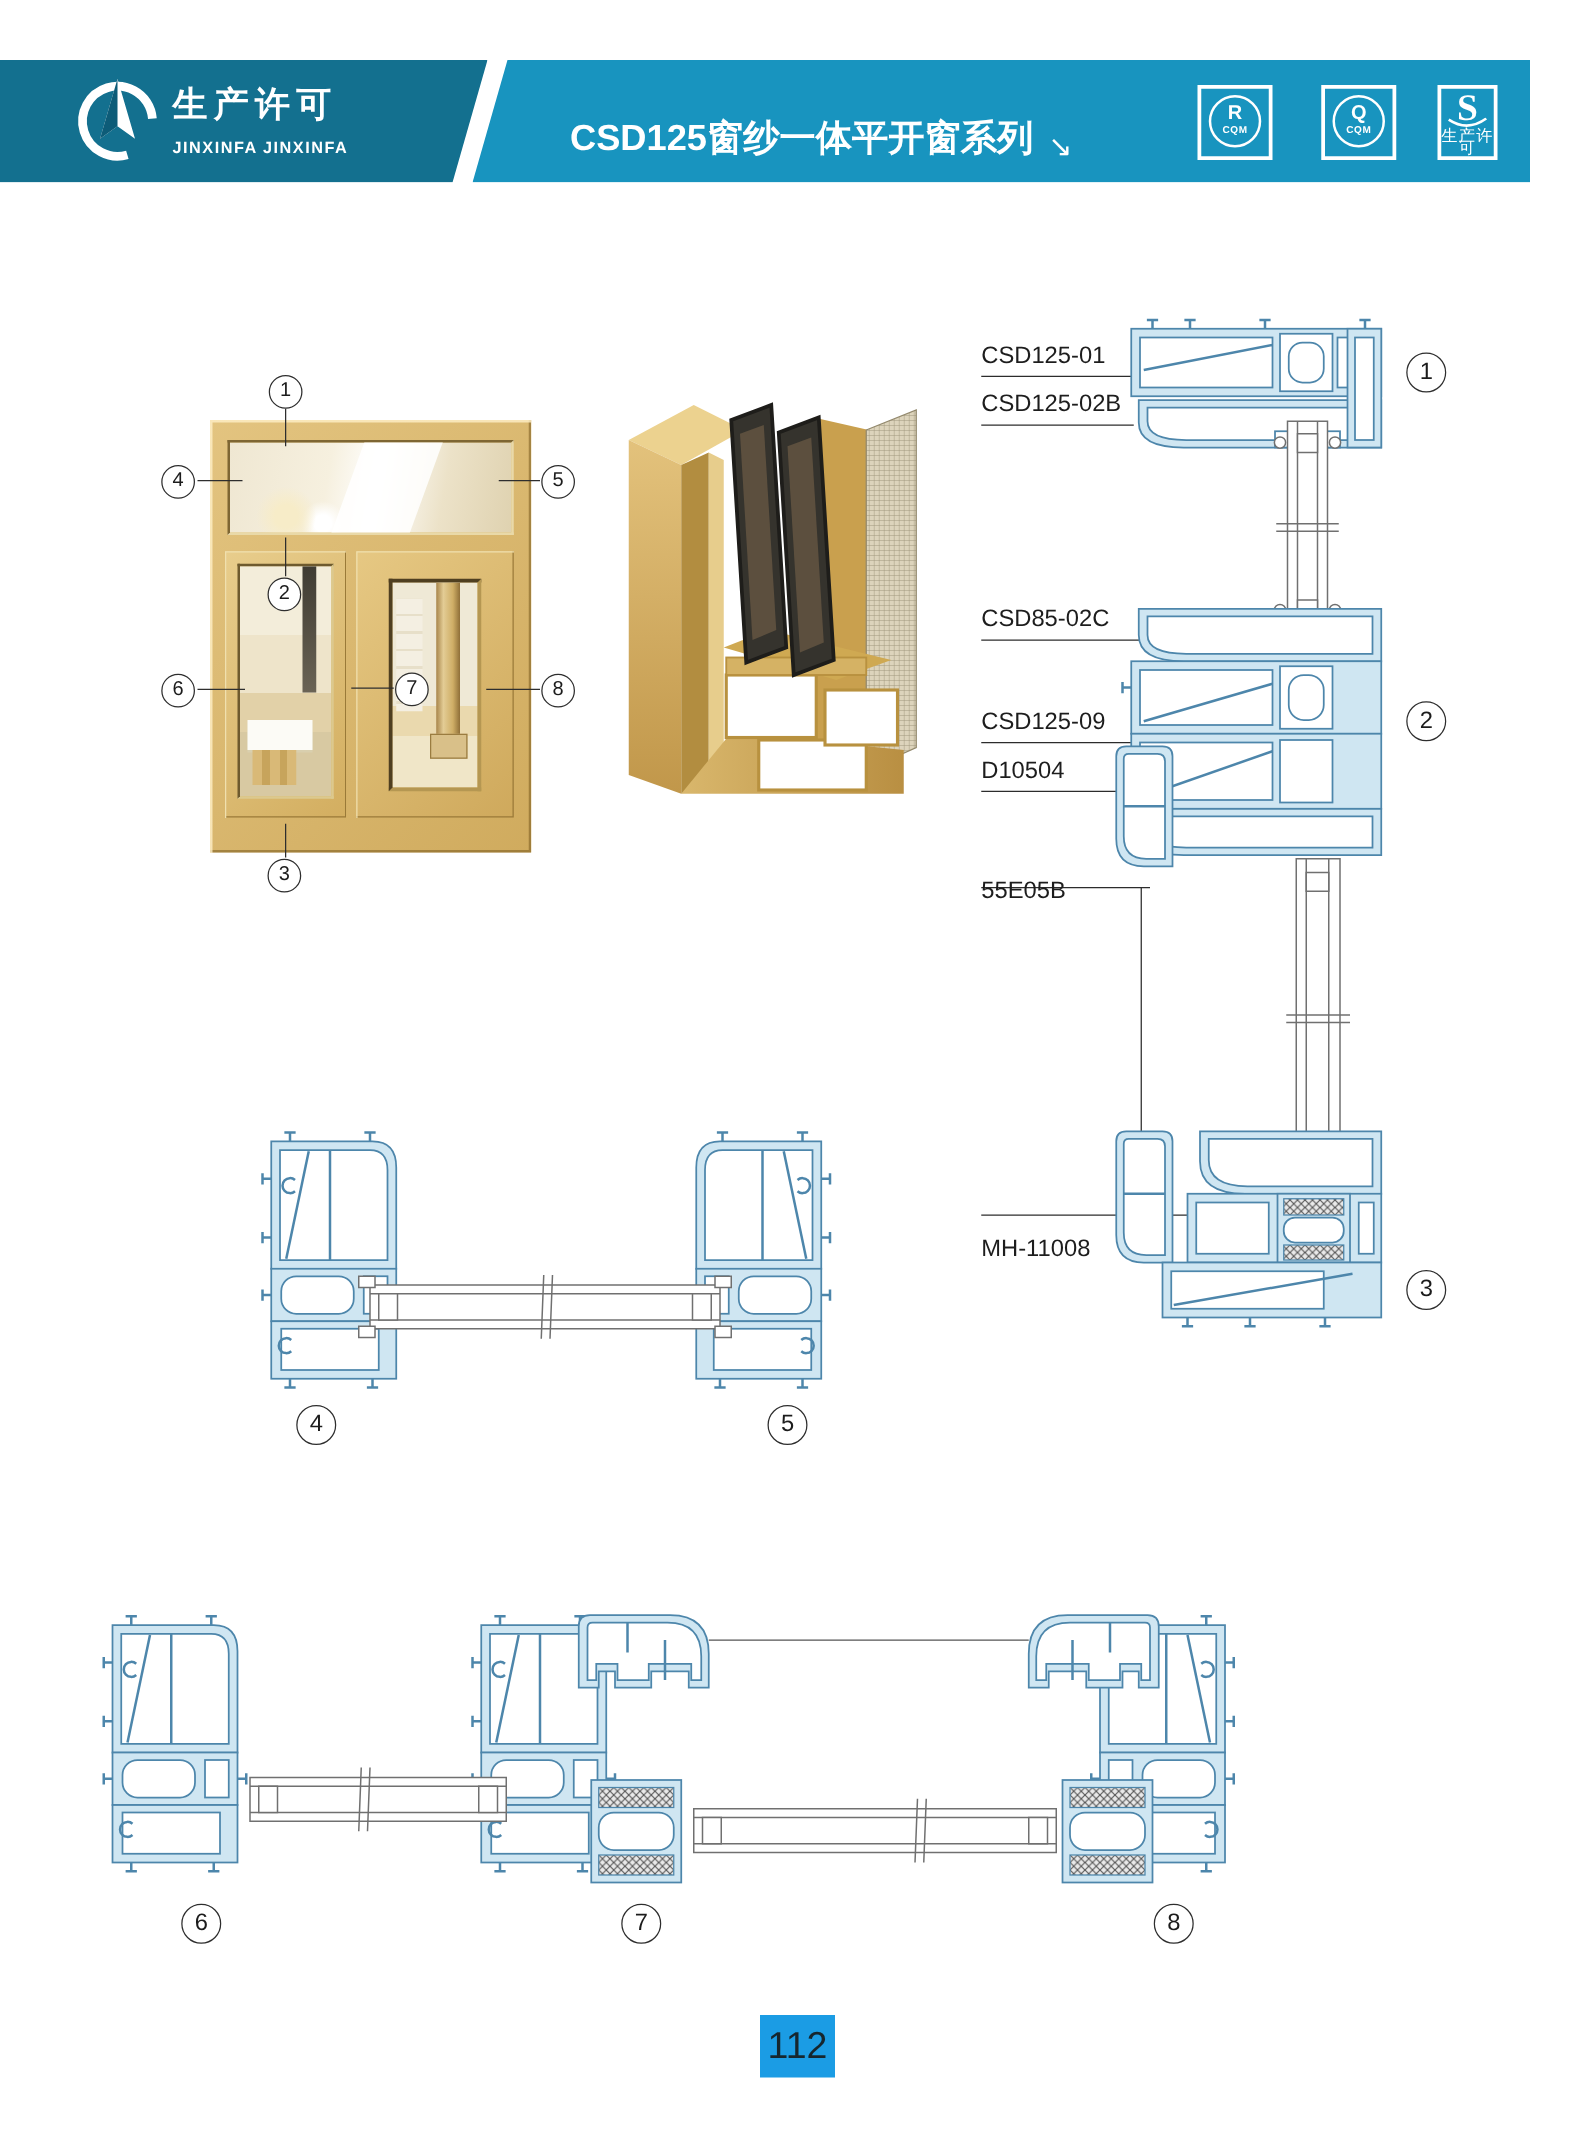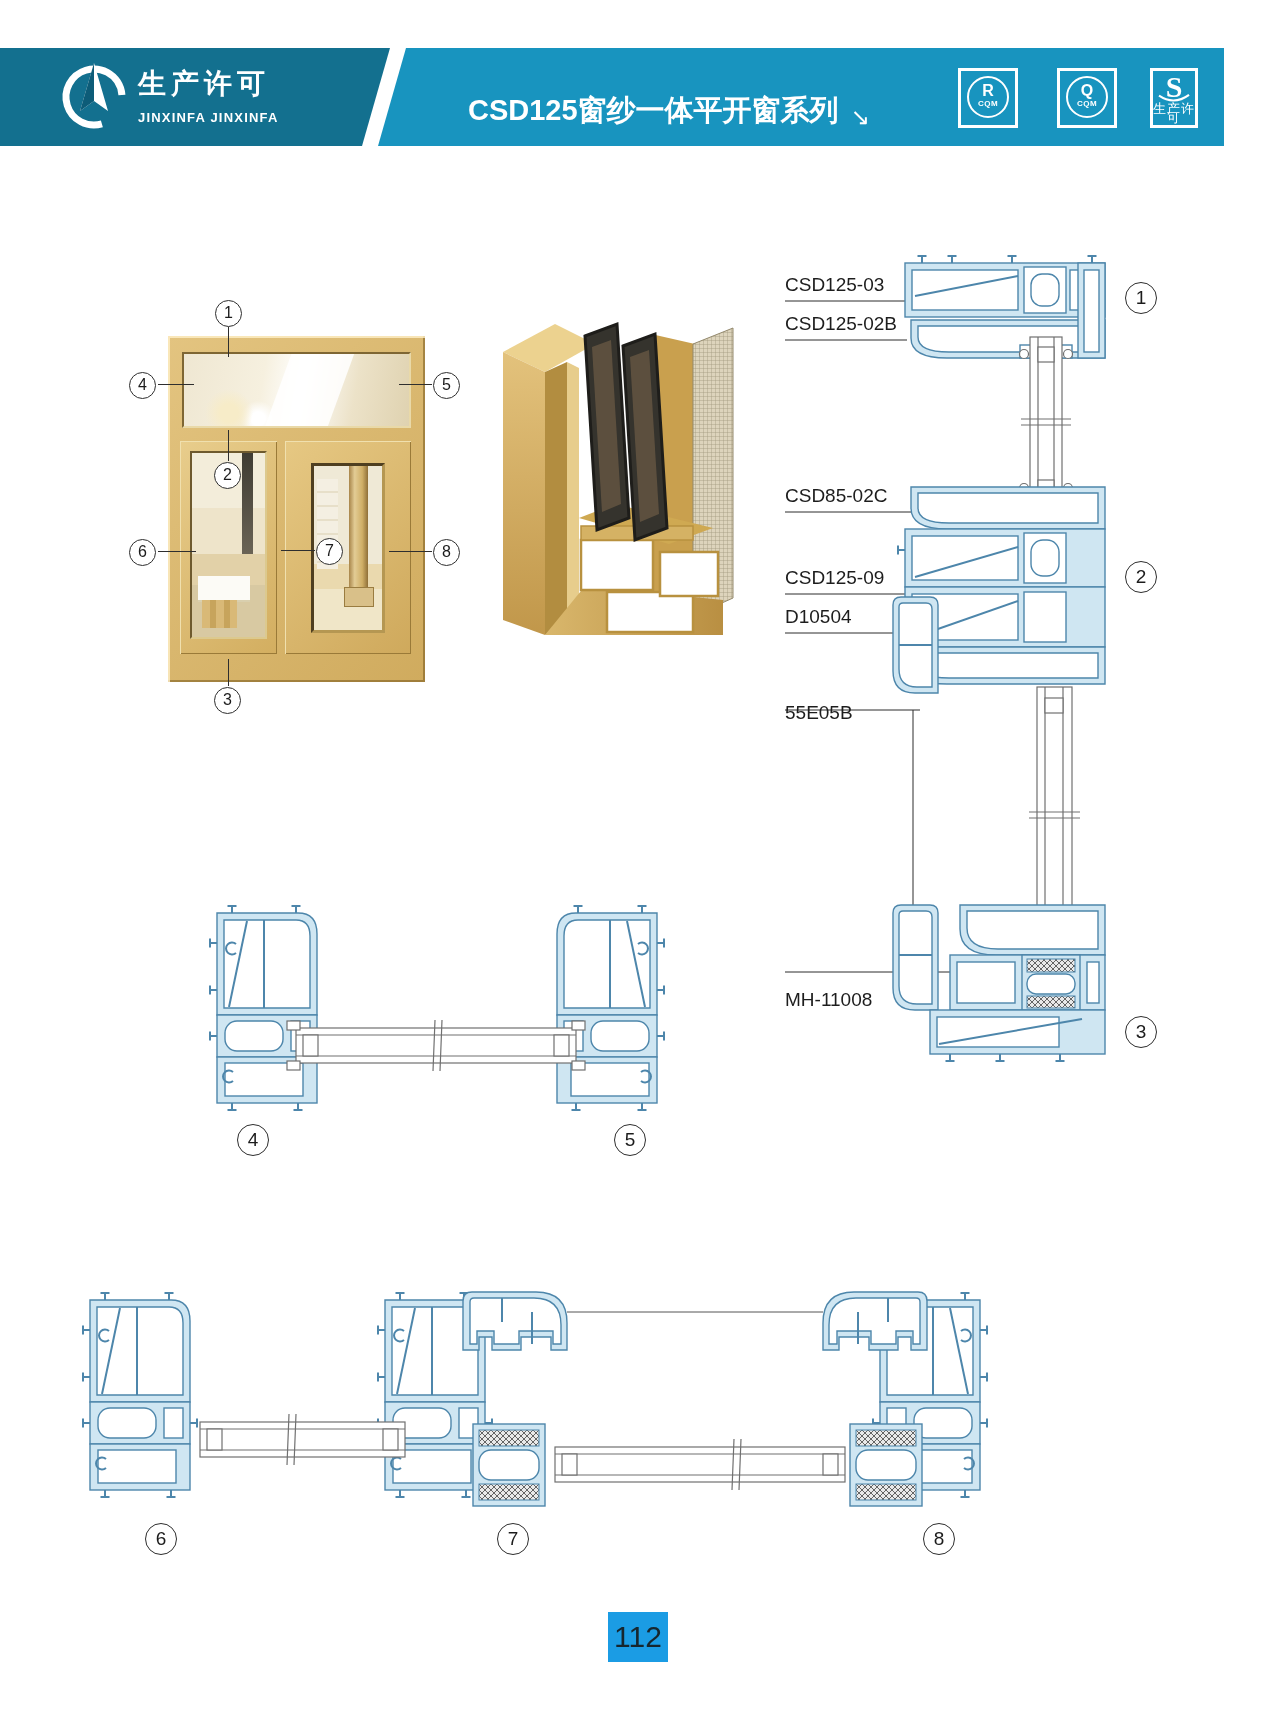--- a/index.html
+++ b/index.html
@@ -7,21 +7,21 @@
         font-family:"Liberation Sans","DejaVu Sans",sans-serif;}
   
   .header{position:absolute;left:0;top:48px;width:1224px;height:98px;}
   .hdr-left{position:absolute;left:0;top:0;width:430px;height:98px;background:#13708F;
             clip-path:polygon(0 0,390px 0,362px 98px,0 98px);}
   .hdr-right{position:absolute;left:0;top:0;width:1224px;height:98px;background:#1894BF;
              clip-path:polygon(406px 0,1224px 0,1224px 98px,378px 98px);}
   .logo{position:absolute;left:56px;top:11px;width:76px;height:76px;}
   .brand-cn{position:absolute;left:138px;top:17px;color:#fff;font-weight:bold;font-size:28px;letter-spacing:5px;white-space:nowrap;}
   .brand-en{position:absolute;left:138px;top:62px;color:#fff;font-weight:bold;font-size:13px;letter-spacing:1.2px;white-space:nowrap;}
-  .series{position:absolute;left:468px;top:43px;color:#fff;font-weight:bold;font-size:29px;white-space:nowrap;text-align:right;}
+  .series{position:absolute;left:456px;top:43px;color:#fff;font-weight:bold;font-size:29px;white-space:nowrap;text-align:right;}
   .series .arrow{font-size:23px;font-weight:normal;margin-left:12px;position:relative;top:5px;}
   .badge{position:absolute;top:20px;width:60px;height:60px;border:3px solid #fff;box-sizing:border-box;text-align:center;color:#fff;}
   .b1{left:958px;} .b2{left:1057px;} .b3{left:1150px;width:48px;}
   .badge .circ{width:42px;height:42px;border:2.5px solid #fff;border-radius:50%;margin:4.5px auto 0;box-sizing:border-box;}
   .circ .sym{font-weight:bold;font-size:16px;line-height:17px;margin-top:4px;}
   .circ .sub{font-weight:bold;font-size:8px;line-height:9px;letter-spacing:.5px;}
   .s-sym{font-weight:bold;font-size:30px;line-height:28px;margin-top:2px;font-family:"Liberation Serif","DejaVu Serif",serif;}
   .s-swoosh{width:36px;height:10px;display:block;margin:-7px auto 0;}
   .s-sub{font-size:13px;line-height:9px;letter-spacing:1px;}
   
@@ -366,21 +366,21 @@
 
   <span class="co cs" style="left:1125px;top:282px">1</span>
   <span class="co cs" style="left:1125px;top:561px">2</span>
   <span class="co cs" style="left:1125px;top:1016px">3</span>
   <span class="co cs" style="left:237px;top:1124px">4</span>
   <span class="co cs" style="left:614px;top:1124px">5</span>
   <span class="co cs" style="left:145px;top:1523px">6</span>
   <span class="co cs" style="left:497px;top:1523px">7</span>
   <span class="co cs" style="left:923px;top:1523px">8</span>
 
-  <div class="plabel" style="left:785px;top:274px">CSD125-03</div>
+  <div class="plabel" style="left:785px;top:274px">CSD125-01</div>
   <div class="plabel" style="left:785px;top:313px">CSD125-02B</div>
   <div class="plabel" style="left:785px;top:485px">CSD85-02C</div>
   <div class="plabel" style="left:785px;top:567px">CSD125-09</div>
   <div class="plabel" style="left:785px;top:606px">D10504</div>
   <div class="plabel" style="left:785px;top:702px">55E05B</div>
   <div class="plabel" style="left:785px;top:989px">MH-11008</div>
 
   <div class="pagebadge">112</div>
 
 </div>

